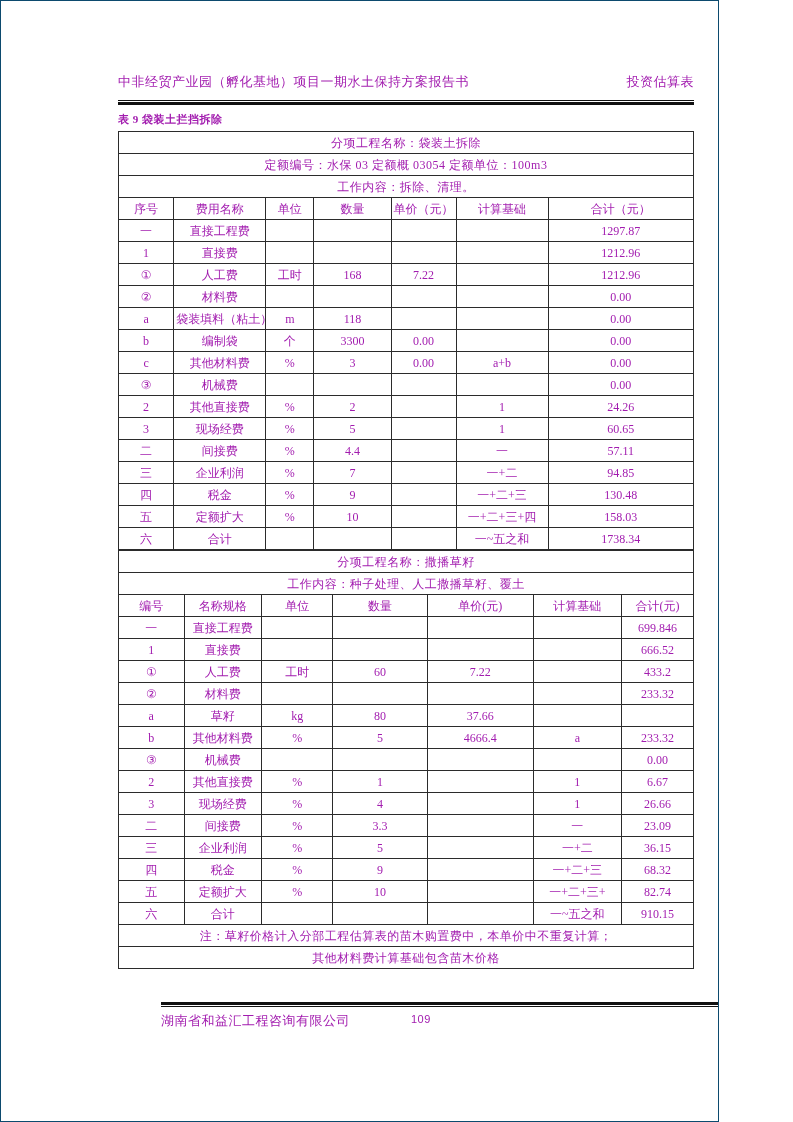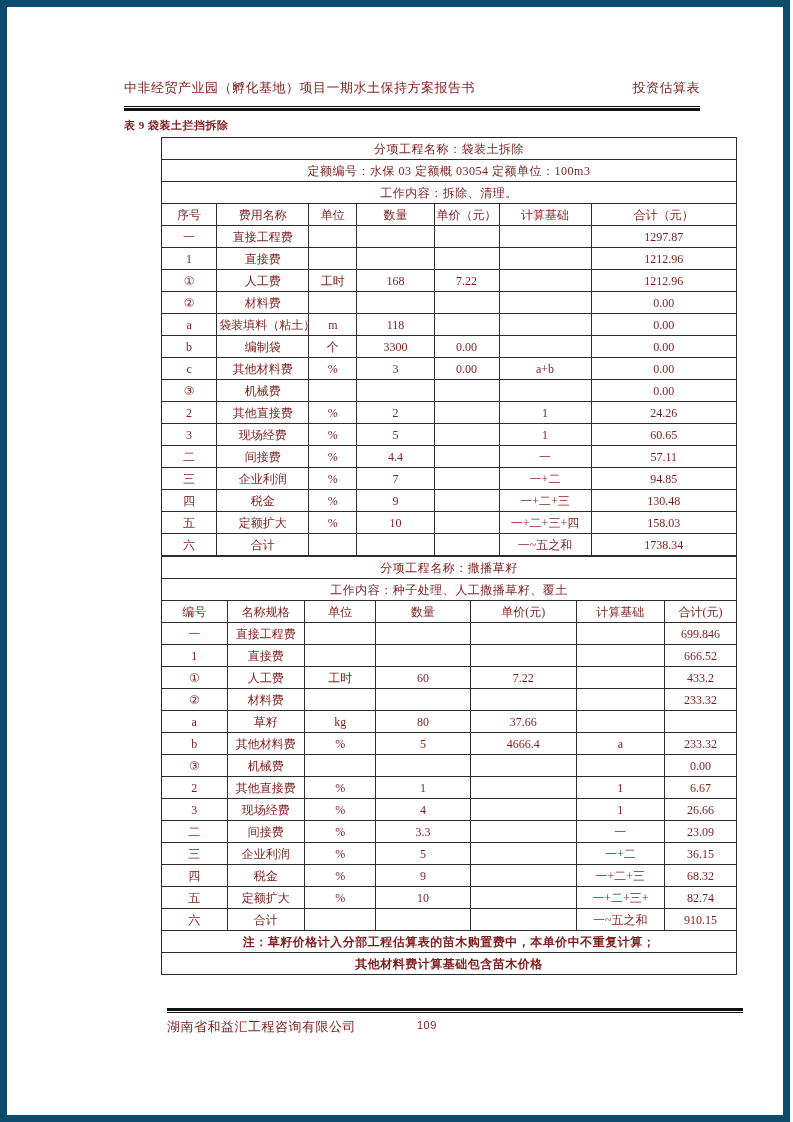--- a/index.html
+++ b/index.html
@@ -1,23 +1,23 @@
 <!DOCTYPE html>
 <html><head>
 <meta charset="utf-8">
 <style>
   html,body{margin:0;padding:0;background:#fff;}
   .page{
     position:relative;
-    width:790px;height:1122px;
+    width:719px;height:1122px;
     background:#fff;
-    border:7px solid #0c4a6e;
+    border:1px solid #0c4a6e;
     box-sizing:border-box;
     font-family:"Liberation Serif","DejaVu Serif",serif;
-    color:#7f1d1d;
+    color:#a21caf;
     overflow:hidden;
   }
   .content{
     position:absolute;
     left:117px;top:0;
     width:576px;
   }
   .page-header{
     margin-top:72px;
     display:flex;
@@ -36,35 +36,34 @@
     font-weight:bold;
     margin:5px 0 3px 0;
     line-height:18px;
     letter-spacing:0.5px;
   }
   table{
     width:100%;
     border-collapse:collapse;
     table-layout:fixed;
     font-size:12px;
-    margin-left:37px;
   }
   td,th{
     border:1px solid #2b2b2b;
     text-align:center;
     vertical-align:middle;
     font-weight:normal;
     height:15px;
     padding:3px 2px;
     line-height:14px;
     overflow:hidden;
     white-space:nowrap;
   }
   .info-cell{letter-spacing:0.5px;}
-  .note-cell{letter-spacing:0.5px;font-weight:bold;}
+  .note-cell{letter-spacing:0.5px;}
   .page-footer{
     position:absolute;
     left:117px;top:1001px;
     width:576px;
     margin-left:43px;
   }
   .footer-rule{
     height:5px;
     background:linear-gradient(to bottom,#111 0,#111 3px,transparent 3px,transparent 4px,#111 4px,#111 5px);
   }

